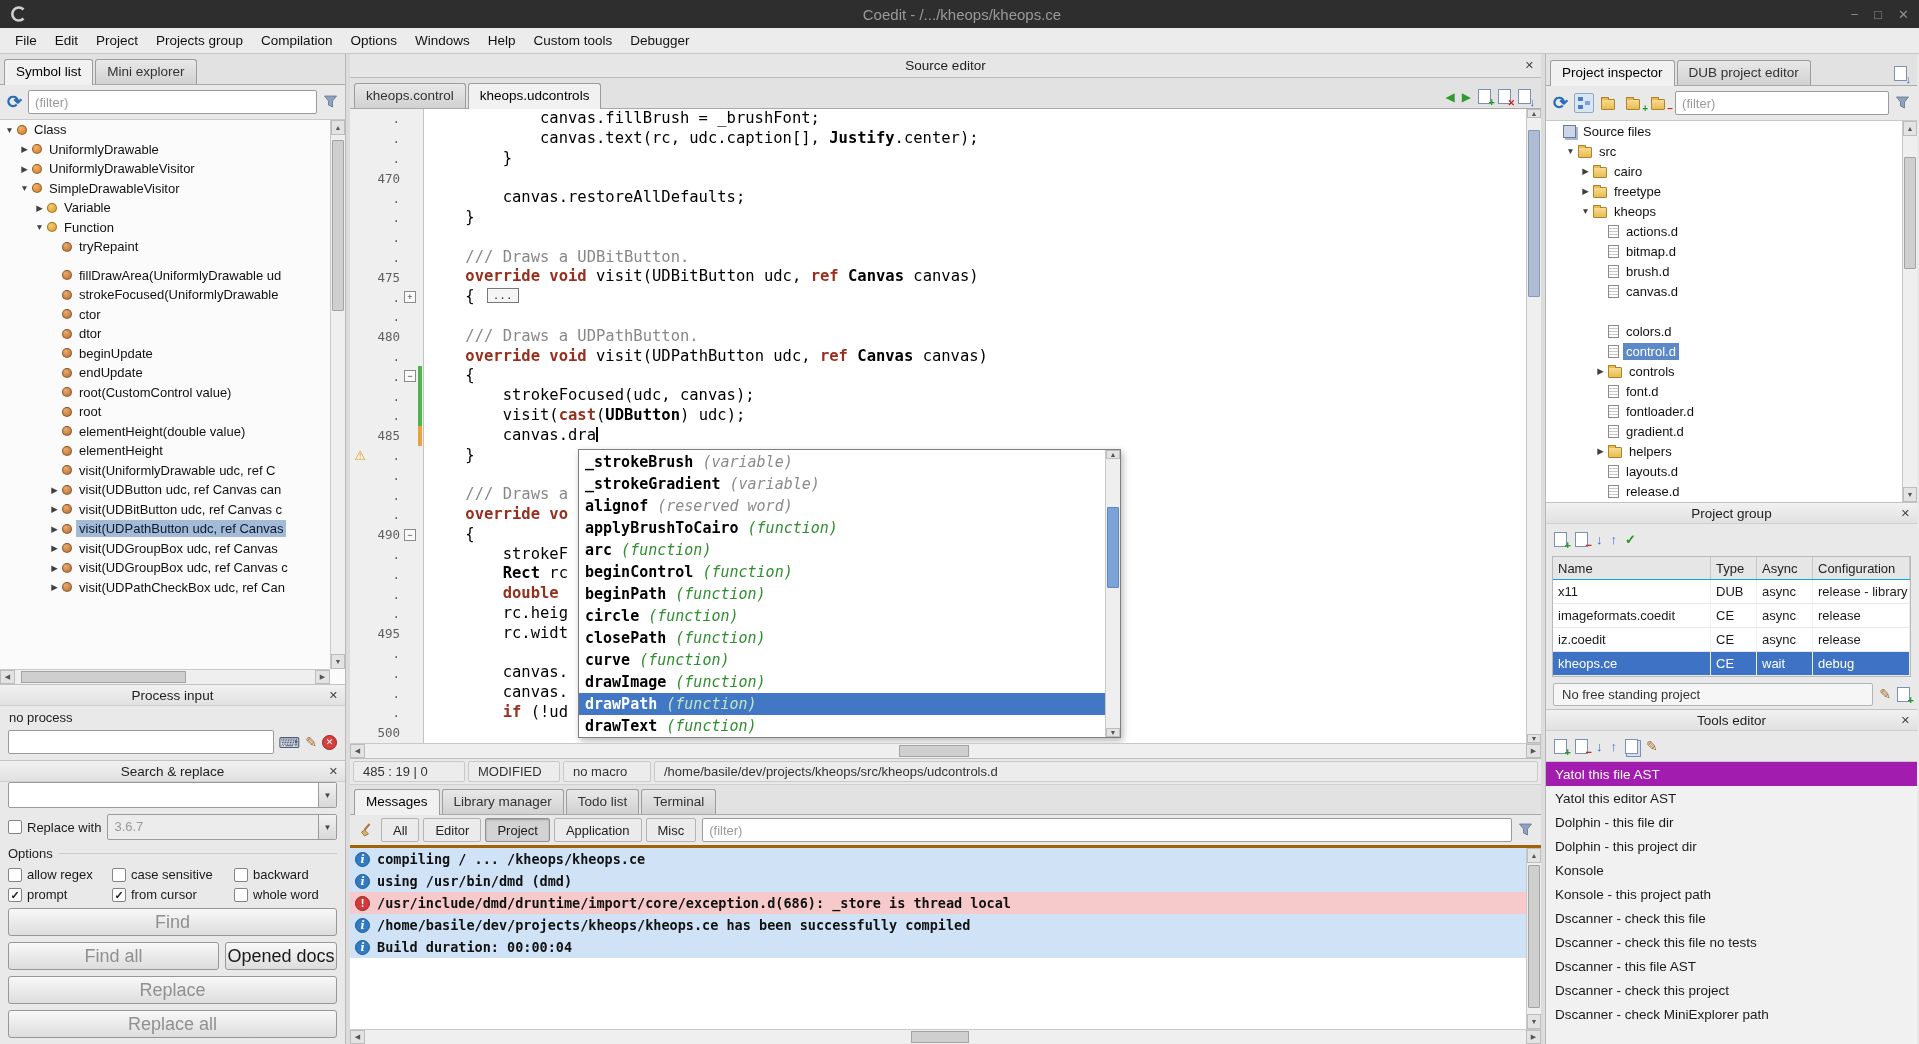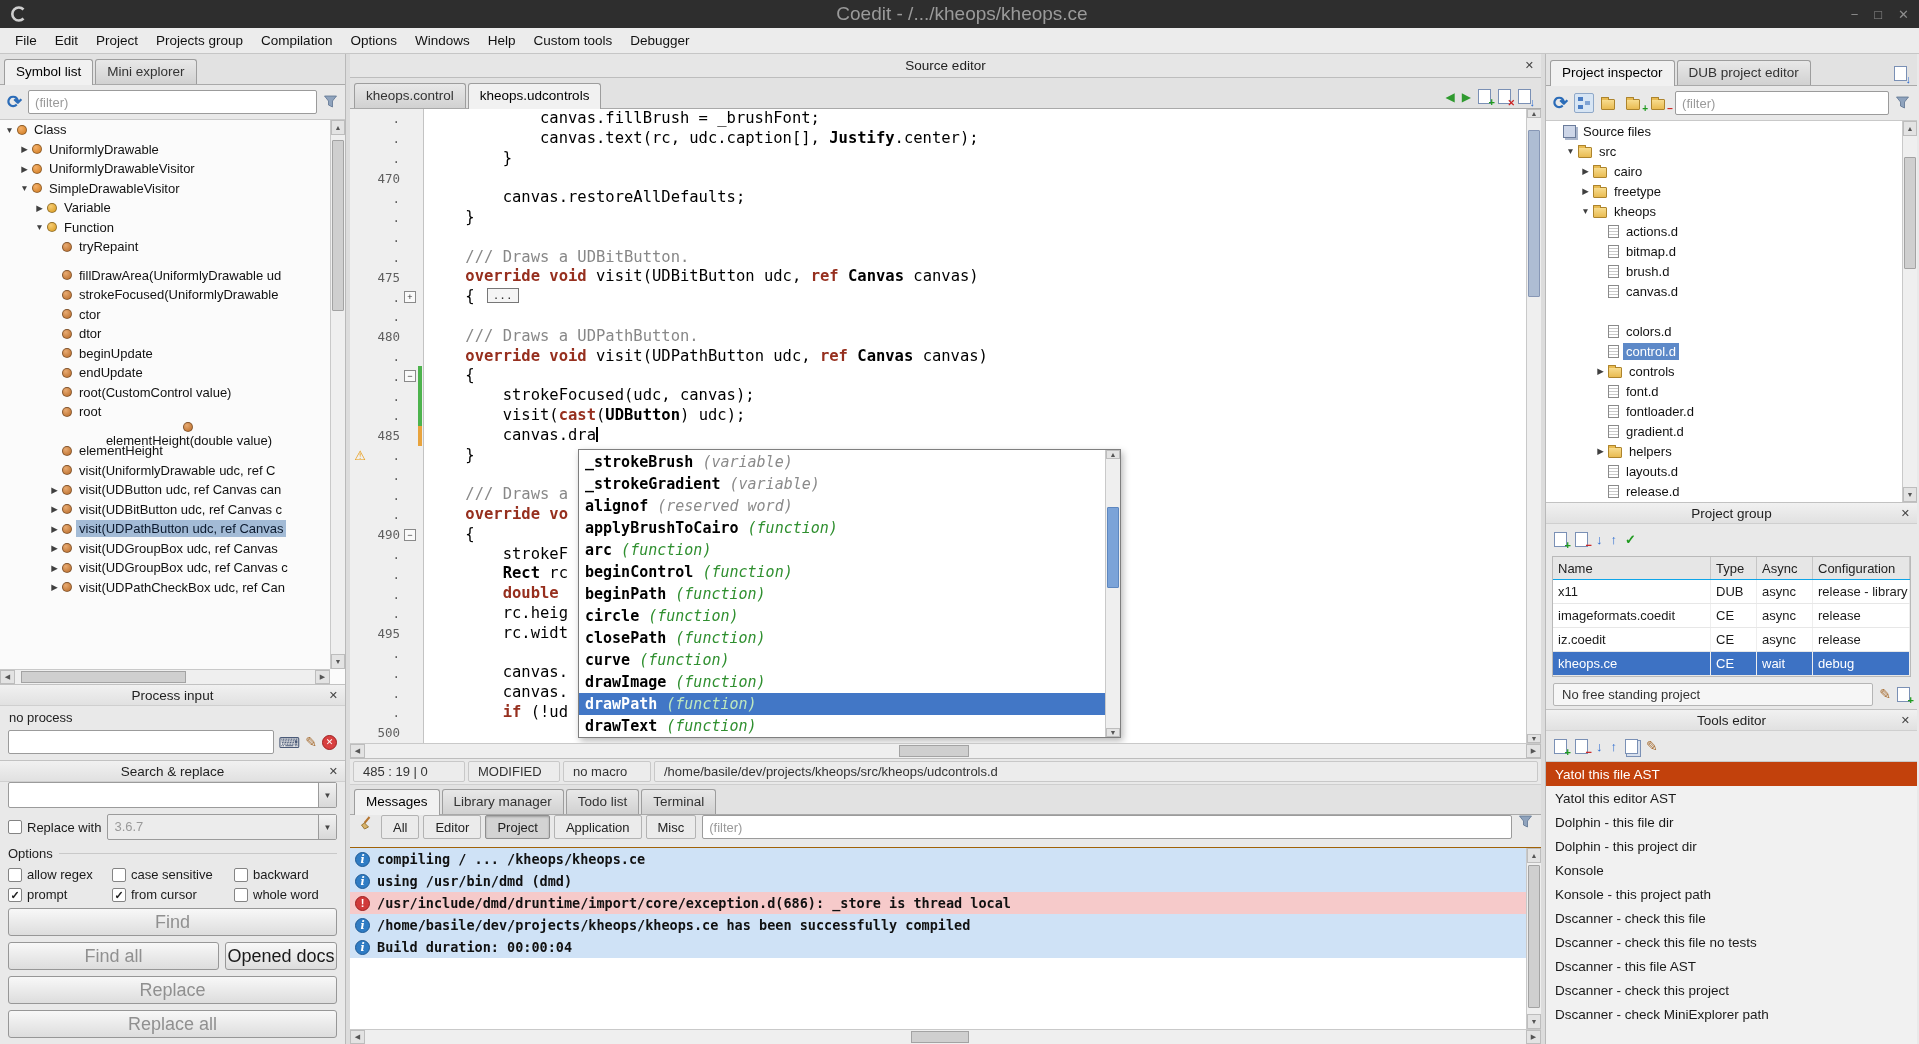--- a/index.html
+++ b/index.html
@@ -1,21 +1,21 @@
 <!DOCTYPE html>
 <html><head>
 <meta charset="utf-8">
 <style>
 *{margin:0;padding:0;box-sizing:border-box}
 html,body{width:1919px;height:1044px;overflow:hidden}
 body{font-family:"Liberation Sans",sans-serif;font-size:13.5px;color:#1a1a1a;background:#e9e9e9}
 .window{width:1919px;height:1044px;display:flex;flex-direction:column}
 
 .titlebar{height:28px;background:#2e2e2e;display:flex;align-items:center;padding:0 10px;position:relative;flex:none}
-.tb-title{position:absolute;left:5px;right:0;text-align:center;color:#9a9a9a;font-size:19px;pointer-events:none}
+.tb-title{position:absolute;left:5px;right:0;text-align:center;color:#9a9a9a;font-size:15px;pointer-events:none}
 .win-controls{margin-left:auto;display:flex;gap:16px;color:#8f8f8f;font-size:13px;z-index:2}
 .menubar{height:26px;background:#ececec;border-bottom:1px solid #c6c6c6;display:flex;align-items:center;padding-left:6px;flex:none}
 .menu-item{padding:3px 9px;color:#111}
 
 .main{display:flex;height:990px;flex:none}
 .col-left{width:346px;display:flex;flex-direction:column;background:#e9e9e9;border-right:1px solid #b9b9b9;flex:none}
 .splitter{width:4px;background:#dcdcdc;flex:none}
 .col-center{width:1191px;display:flex;flex-direction:column;min-width:0;flex:none}
 .col-right{width:372px;display:flex;flex-direction:column;border-left:1px solid #b9b9b9;background:#e9e9e9;flex:none}
 
@@ -120,21 +120,21 @@
 .k-var{color:#8a8a8a}
 .pop-sel{background:#4277c6}
 .pop-sel .pop-name{color:#fff}
 .pop-sel .k-fn{color:#bfe8bf}
 .pop-scroll{width:15px;border-left:1px solid #c9c9c9;background:#efefef;display:flex;flex-direction:column;flex:none}
 
 .statusbar{height:27px;background:#e9e9e9;border-top:1px solid #bdbdbd;border-bottom:1px solid #cfcfcf;display:flex;align-items:stretch;padding:2px 3px;gap:3px;flex:none}
 .status-seg{border:1px solid #c8c8c8;border-radius:2px;display:flex;align-items:center;padding:0 9px;font-size:13px;color:#333;background:#ececec;white-space:nowrap}
 .seg-caret{width:112px}.seg-mod{width:92px}.seg-macro{width:88px}.seg-path{flex:1;overflow:hidden}
 
-.msg-toolbar{height:33px;display:flex;gap:6px;padding:0 8px;border-bottom:1px solid #a16207;flex:none}
+.msg-toolbar{height:33px;display:flex;align-items:center;gap:6px;padding:0 8px;border-bottom:3px solid #a16207;flex:none}
 .tgl{height:24px;padding:0 11px;border:1px solid #b3b3b3;background:#ebebeb;font-size:13px;display:flex;align-items:center;border-radius:2px;color:#222}
 .tgl.pressed{background:#d3d3d3;box-shadow:inset 0 1px 2px rgba(0,0,0,.25);border-color:#8f8f8f}
 .msg-area{flex:1;background:#fff;position:relative;overflow:hidden;min-height:0}
 .msg-rows{position:absolute;left:0;top:0;right:15px}
 .msg-row{height:22px;display:flex;align-items:center;gap:7px;padding-left:5px;font:bold 13.5px "DejaVu Sans Mono",monospace;color:#111;white-space:nowrap;overflow:hidden}
 .msg-info{background:#cfe2f6}
 .msg-err{background:#f6caca}
 .msg-icon{width:15px;height:15px;border-radius:50%;color:#fff;display:flex;align-items:center;justify-content:center;font:bold italic 11px "DejaVu Serif",serif;flex:none}
 .mi-info{background:#2f7cc4;border:1px solid #1d5a96}
 .mi-err{background:#d03a3a;border:1px solid #9e2020;font-style:normal;font-family:"Liberation Sans",sans-serif}
@@ -147,21 +147,21 @@
 .pg-hrow{display:flex;background:#e6e6e6;border-bottom:1px solid #0ea5e9;height:23px;align-items:center}
 .pg-hcell{padding:0 5px;border-right:1px solid #c6c6c6;color:#222;height:100%;display:flex;align-items:center}
 .pg-row{display:flex;border-bottom:1px solid #e7e7e7;height:24px;align-items:center}
 .pg-cell{padding:0 5px;border-right:1px solid #eee;white-space:nowrap;overflow:hidden;height:100%;display:flex;align-items:center}
 .c0{width:158px;flex:none}.c1{width:46px;flex:none}.c2{width:56px;flex:none}.c3{flex:1;min-width:0}
 .pg-row.sel{background:#3d72c4;color:#fff}
 .free-row{display:flex;align-items:center;gap:6px;padding:2px 7px;height:30px;flex:none}
 .free-label{flex:1;border:1px solid #b5b5b5;background:#f6f6f6;border-radius:2px;padding:3px 8px;font-size:13px;color:#333;white-space:nowrap;overflow:hidden}
 .tools-list{flex:1;background:#f1f1f1;border-top:1px solid #c9c9c9;overflow:hidden;min-height:0}
 .tool-row{height:24px;display:flex;align-items:center;padding-left:9px;font-size:13.5px;color:#1a1a1a;white-space:nowrap;overflow:hidden}
-.tool-row.sel{background:#c2410c;color:#fff}
+.tool-row.sel{background:#a21caf;color:#fff}
 
 .pgico{width:13px;height:15px;background:#fff;border:1px solid #7a90b5;position:relative;display:inline-block;flex:none}
 .pgico::after{position:absolute;right:-5px;bottom:-5px;font-weight:bold;font-size:11px;font-family:"Liberation Sans",sans-serif}
 .ov-plus::after{content:"+";color:#1f9a1f}
 .ov-minus::after{content:"\2212";color:#cc2222}
 .ov-x::after{content:"\2715";color:#cc2222;font-size:9px}
 .ov-down::after{content:"\2193";color:#2a6ad0}
 .pgico.double{box-shadow:2px 2px 0 #d7dfec,2px 2px 0 1px #7a90b5}
 .ovr{position:relative;display:inline-flex}
 .ovr::after{position:absolute;right:-4px;bottom:-4px;font-weight:bold;font-size:10px}
@@ -283,21 +283,21 @@
             <div class="tree-row" style="padding-left: 48px;">
               <span class="tw"></span>
               <span class="nico ni-sym"></span>
               <span class="tlabel">root(CustomControl value)</span>
             </div>
             <div class="tree-row" style="padding-left: 48px;">
               <span class="tw"></span>
               <span class="nico ni-sym"></span>
               <span class="tlabel">root</span>
             </div>
-            <div class="tree-row" style="padding-left: 48px; flex-direction: column;">
+            <div class="tree-row" style="padding-left: 48px;">
               <span class="tw"></span>
               <span class="nico ni-sym"></span>
               <span class="tlabel">elementHeight(double value)</span>
             </div>
             <div class="tree-row" style="padding-left: 48px;">
               <span class="tw"></span>
               <span class="nico ni-sym"></span>
               <span class="tlabel">elementHeight</span>
             </div>
             <div class="tree-row" style="padding-left: 48px;">

